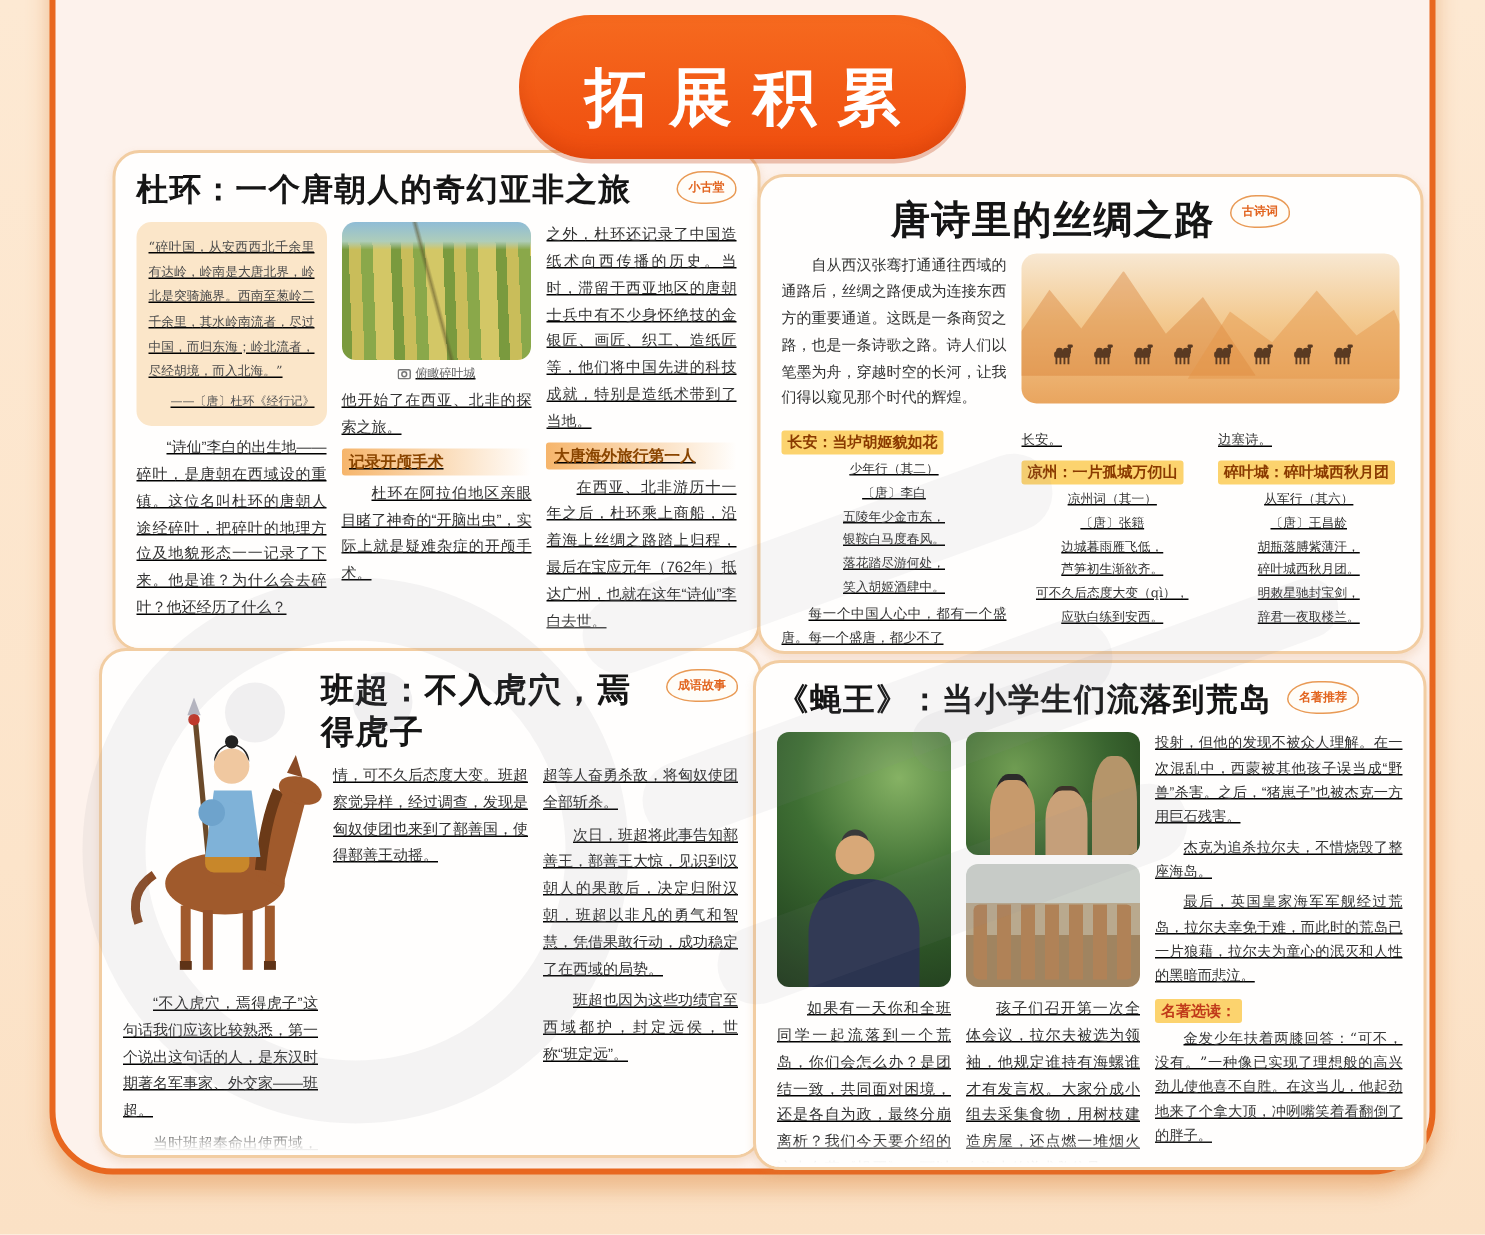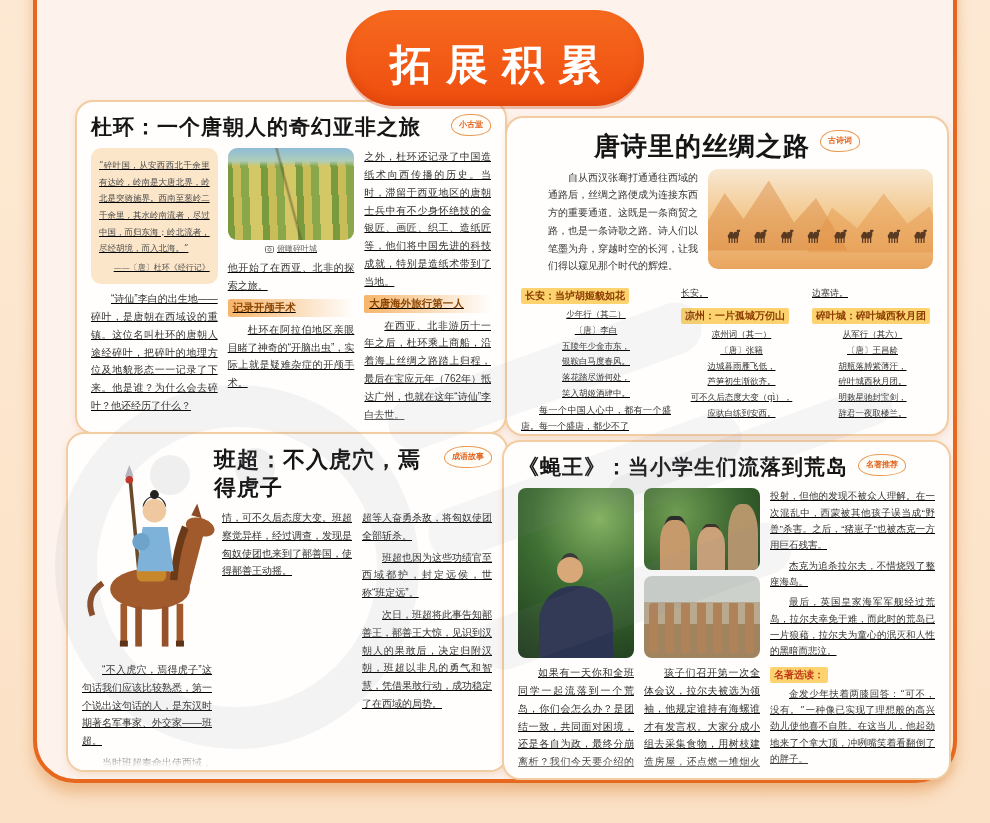--- a/index.html
+++ b/index.html
@@ -68,21 +68,21 @@
        repeating-linear-gradient(88deg,#7a9a3e 0 7px,#c9bd5a 7px 15px,#8aa84a 15px 23px,#d3c766 23px 35px);
      background-color:#b5a94e;}
   .caption{display:flex;justify-content:center;align-items:center;gap:3px;
            font-size:8px;color:#666;margin:3px 0 5px;}
   .caption svg{display:block;}
   .bar-heading{font-size:10.5px;font-weight:bold;color:#8a4500;
            background:linear-gradient(90deg,#f6b56b, rgba(252,238,220,0));
            padding:2px 5px;margin:4px 0;border-radius:2px;}
 
   
-  .sr-top{display:flex;gap:10px;margin-top:6px;margin-left:27px;}
+  .sr-top{display:flex;gap:10px;margin-top:6px;}
   .intro-col{width:150px;flex:none;}
   .desert{flex:1;height:100px;border-radius:10px;position:relative;overflow:hidden;
           background:linear-gradient(180deg,#f8e8d2 0%,#f3c astadd 0,#f3c98f 45%,#e9a55f 100%);
           background:linear-gradient(180deg,#f8e8d2 0%,#f3c98f 45%,#e9a55f 100%);}
   .desert::before{content:"";position:absolute;left:-8%;top:12%;width:70%;height:70%;
           background:rgba(214,122,44,.38);clip-path:polygon(0 100%,22% 18%,34% 55%,50% 0,66% 60%,80% 25%,100% 100%);}
   .desert::after{content:"";position:absolute;right:-6%;top:20%;width:62%;height:64%;
           background:rgba(228,148,70,.45);clip-path:polygon(0 100%,18% 30%,36% 62%,55% 8%,72% 55%,88% 28%,100% 100%);}
   .caravan{position:absolute;left:8%;right:8%;bottom:26%;height:16px;z-index:2;}
   .poems{margin-top:6px;}
@@ -284,22 +284,22 @@
           </svg>
         </div>
         <p>“不入虎穴，焉得虎子”这句话我们应该比较熟悉，第一个说出这句话的人，是东汉时期著名军事家、外交家——班超。</p>
         <p>当时班超奉命出使西域，鄯（shàn）善国原本对汉朝使团极热</p>
       </div>
       <div class="col">
         <p class="noindent">情，可不久后态度大变。班超察觉异样，经过调查，发现是匈奴使团也来到了鄯善国，使得鄯善王动摇。</p>
       </div>
       <div class="col">
         <p class="noindent">超等人奋勇杀敌，将匈奴使团全部斩杀。</p>
+        <p>次日，班超将此事告知鄯善王，鄯善王大惊，见识到汉朝人的果敢后，决定归附汉朝，班超以非凡的勇气和智慧，凭借果敢行动，成功稳定了在西域的局势。</p>
         <p>班超也因为这些功绩官至西域都护，封定远侯，世称“班定远”。</p>
-        <p>次日，班超将此事告知鄯善王，鄯善王大惊，见识到汉朝人的果敢后，决定归附汉朝，班超以非凡的勇气和智慧，凭借果敢行动，成功稳定了在西域的局势。</p>
       </div>
     </div>
   </section>
 
   <section class="card card4 fadeout">
     <div class="card-head">
       <h2>《蝇王》：当小学生们流落到荒岛</h2>
       <span class="cloud">名著推荐</span>
     </div>
     <div class="cols">

